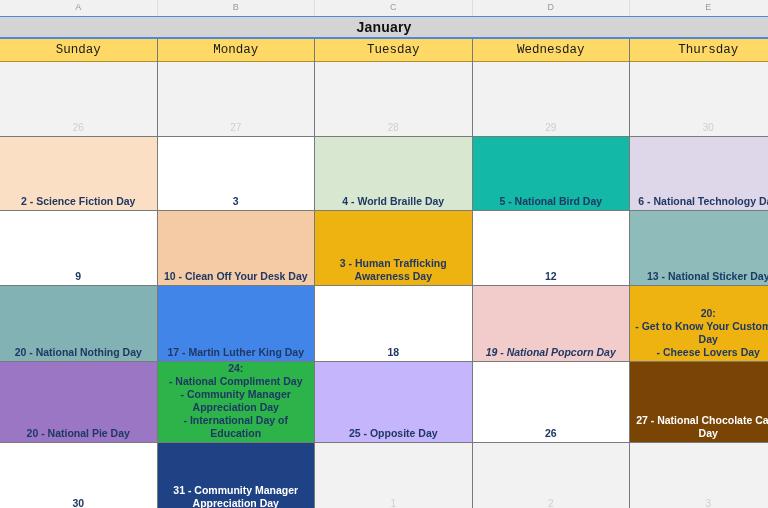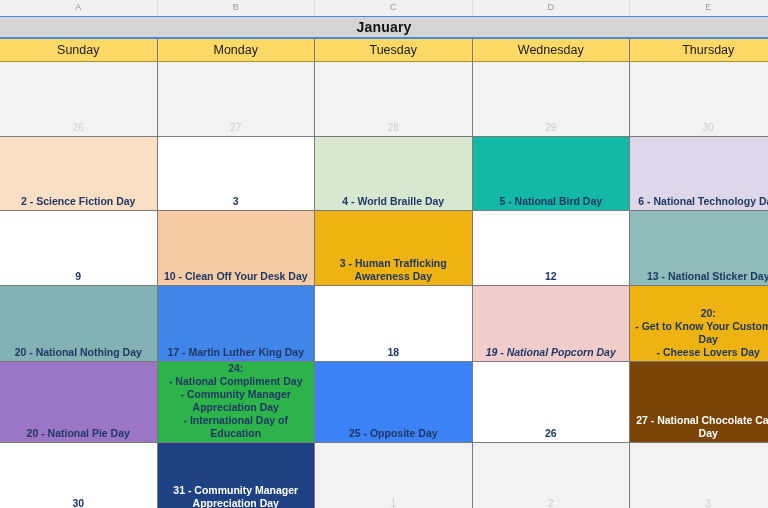--- a/index.html
+++ b/index.html
@@ -70,20 +70,21 @@
   .weekday {
     flex: 0 0 157.5px;
     width: 157.5px;
     height: 23px;
     line-height: 22px;
     text-align: center;
     font-size: 12.5px;
     color: #1a1a1a;
     border-right: 1px solid #7a7a7a;
     overflow: hidden;
+    font-family: Liberation Mono, monospace;
   }
 
   
   .week-row {
     display: flex;
     border-bottom: 1px solid #7a7a7a;
   }
   .day-cell {
     flex: 0 0 157.5px;
     width: 157.5px;
@@ -210,21 +211,21 @@
       <div class="week-row" style="height: 81px;">
         <div class="day-cell" style="background: rgb(154, 118, 196);">
           <span class="day-text">20 - National Pie Day</span>
         </div>
         <div class="day-cell" style="background: rgb(44, 179, 74);">
           <span class="day-text">24:
 - National Compliment Day
 - Community Manager Appreciation Day
 - International Day of Education</span>
         </div>
-        <div class="day-cell" style="background: #3b82f6;">
+        <div class="day-cell" style="background: #c4b5fd;">
           <span class="day-text">25 - Opposite Day</span>
         </div>
         <div class="day-cell" style="background: rgb(255, 255, 255);">
           <span class="day-text">26</span>
         </div>
         <div class="day-cell light-text" style="background: rgb(122, 68, 5);">
           <span class="day-text">27 - National Chocolate Cake Day</span>
         </div>
       </div>
       <div class="week-row" style="height: 70px;">

